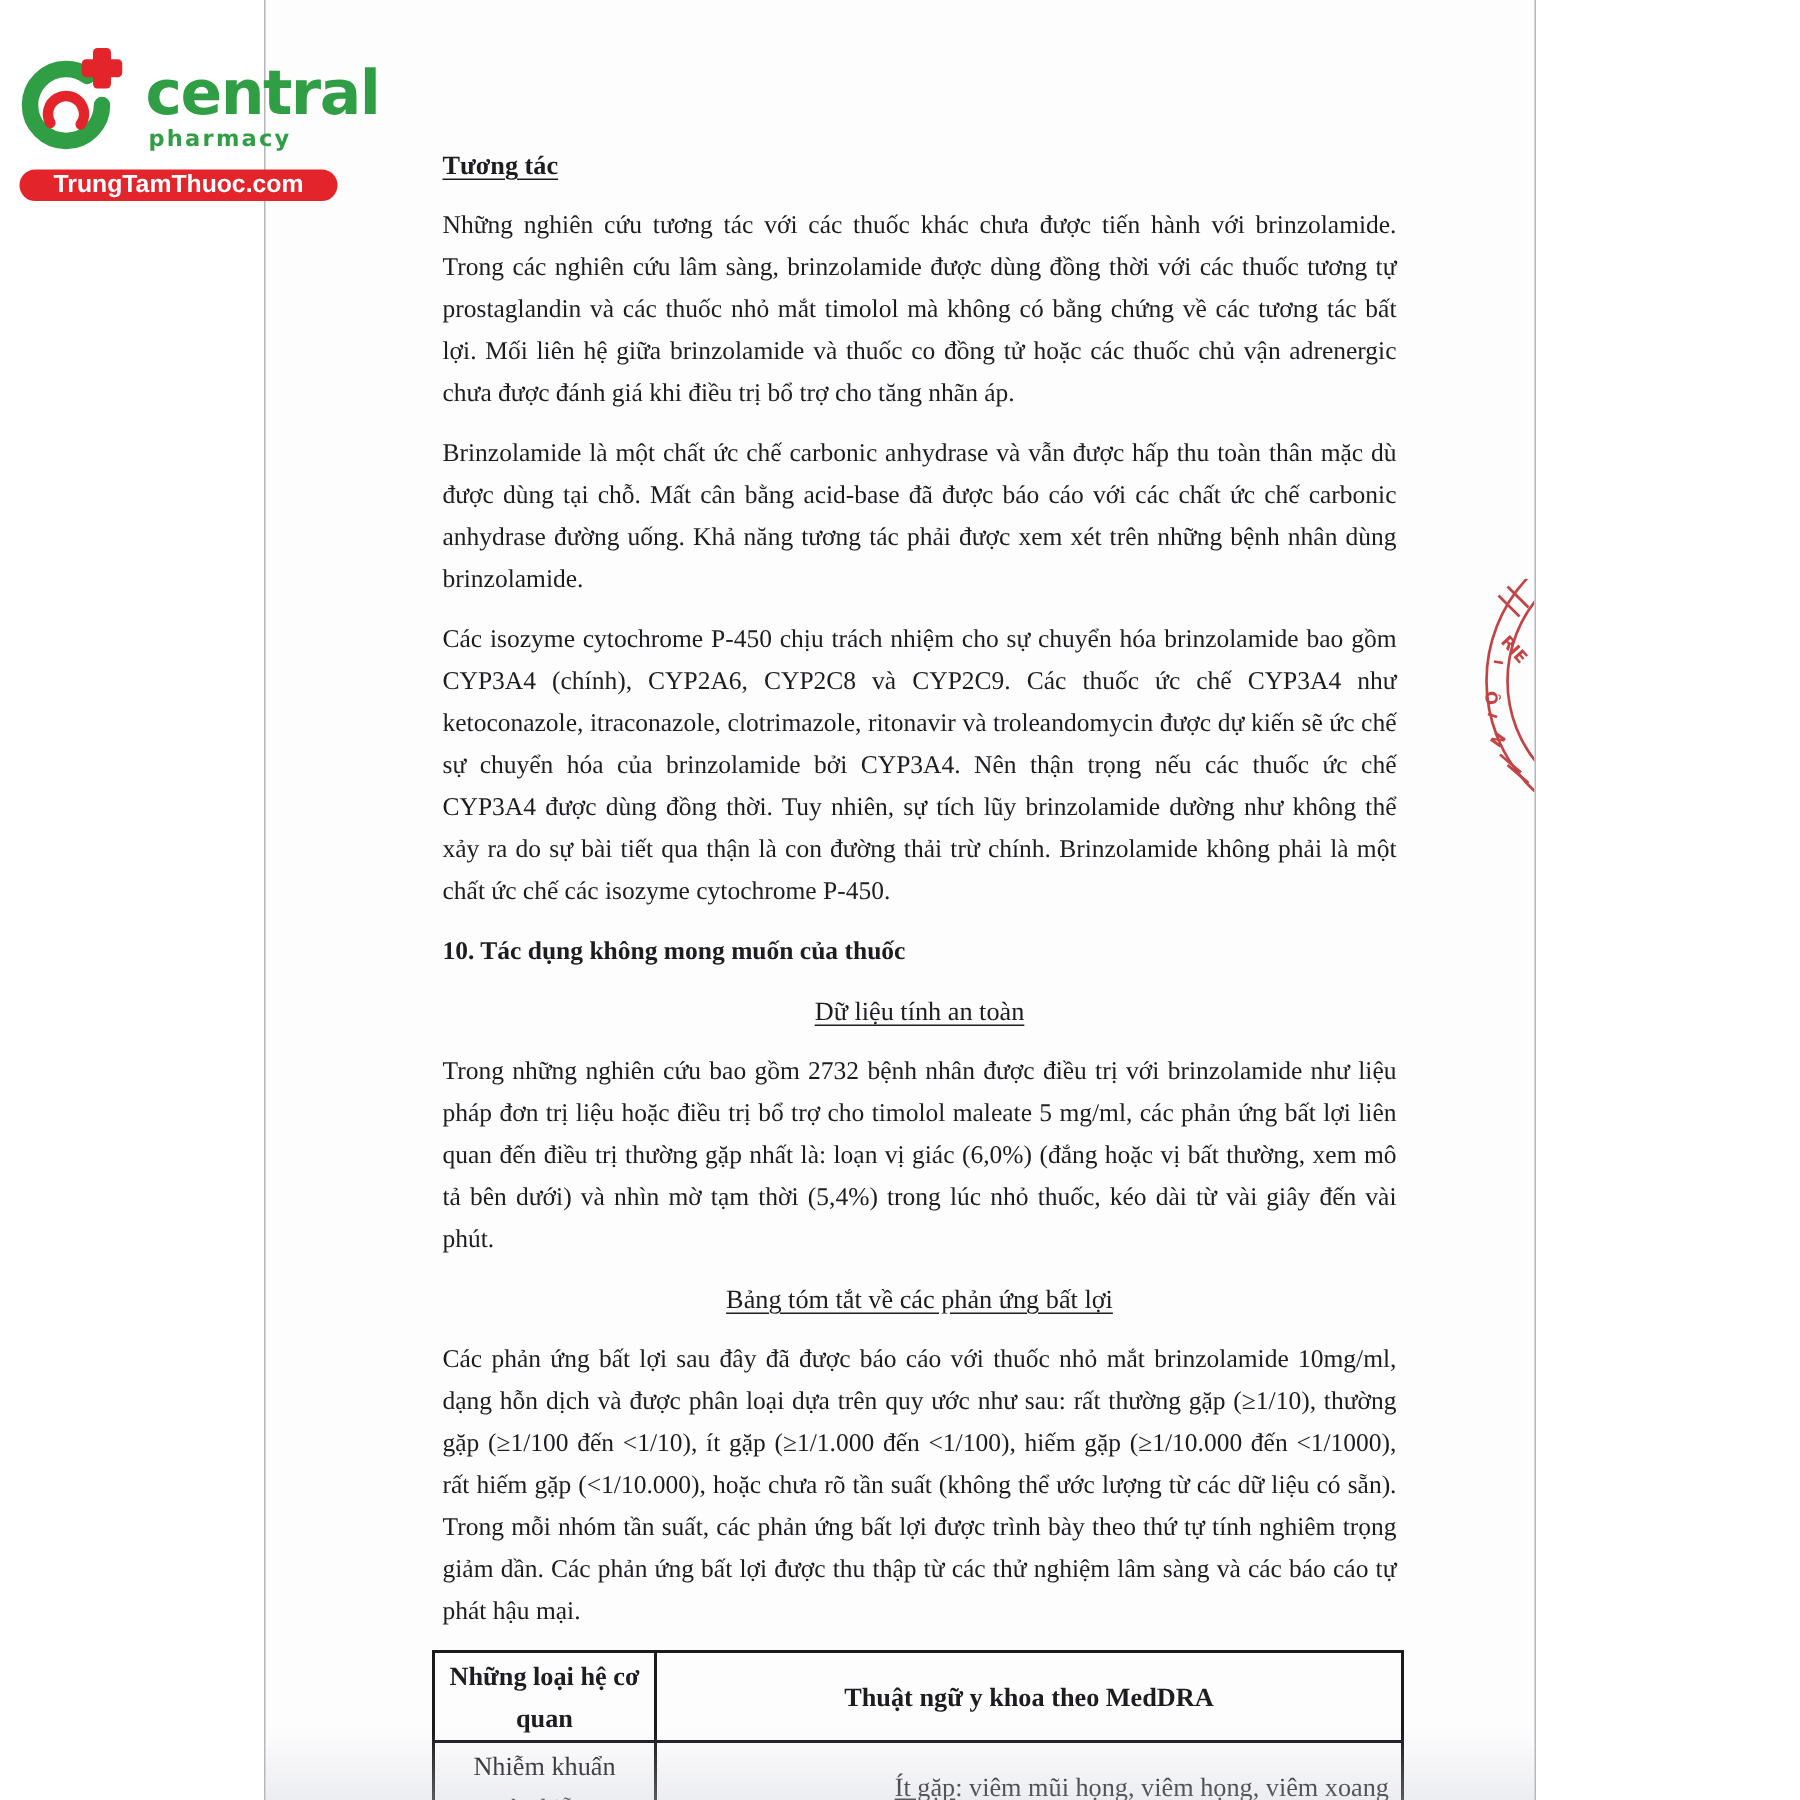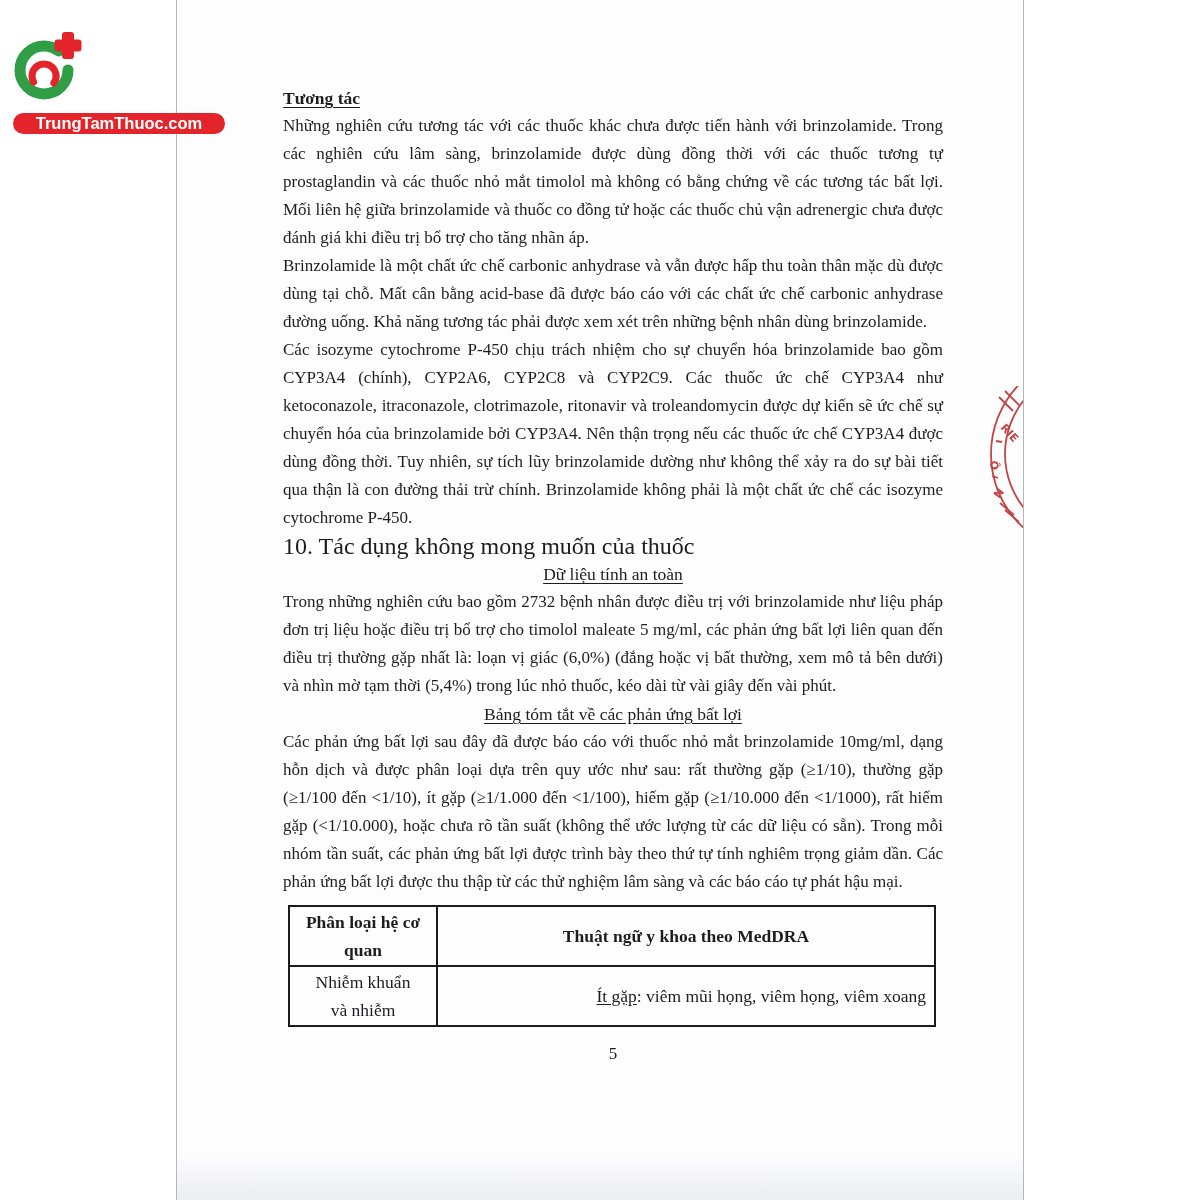--- a/index.html
+++ b/index.html
@@ -29,31 +29,31 @@
   
   .content {
     position: absolute;
     left: 106px; top: 84px;
     width: 660px;
     font-size: 17px;
     line-height: 28px;
     color: #1d1d20;
     text-align: justify;
   }
-  .content p { margin: 0; }
+  .content p { margin: 12px; }
   .h-bold-u {
     font-weight: bold;
     text-decoration: underline;
     text-underline-offset: 3px;
     font-size: 17.5px;
     text-align: left;
   }
   .h-bold {
-    font-weight: normal;
-    font-size: 24px;
+    font-weight: bold;
+    font-size: 17px;
     text-align: left;
   }
   .h-u {
     font-weight: normal;
     text-decoration: underline;
     text-underline-offset: 3px;
     font-size: 17.5px;
     text-align: center;
   }
   
@@ -144,21 +144,21 @@
     <p class="h-u">Bảng tóm tắt về các phản ứng bất lợi</p>
     <p>Các phản ứng bất lợi sau đây đã được báo cáo với thuốc nhỏ mắt brinzolamide 10mg/ml, dạng hỗn dịch và được phân loại dựa trên quy ước như sau: rất thường gặp (≥1/10), thường gặp (≥1/100 đến &lt;1/10), ít gặp (≥1/1.000 đến &lt;1/100), hiếm gặp (≥1/10.000 đến &lt;1/1000), rất hiếm gặp (&lt;1/10.000), hoặc chưa rõ tần suất (không thể ước lượng từ các dữ liệu có sẵn). Trong mỗi nhóm tần suất, các phản ứng bất lợi được trình bày theo thứ tự tính nghiêm trọng giảm dần. Các phản ứng bất lợi được thu thập từ các thử nghiệm lâm sàng và các báo cáo tự phát hậu mại.</p>
 
     <table class="adr">
       <colgroup>
           <col class="c1">
           <col>
         </colgroup>
       <tbody>
           <tr>
-        <th>Phân loại hệ cơ quan</th>
+        <th>Những loại hệ cơ quan</th>
         <th>Thuật ngữ y khoa theo MedDRA</th>
       </tr>
       <tr>
         <td class="organ">Nhiễm khuẩn và nhiễm</td>
         <td class="terms"><span class="u-inline">Ít gặp</span><span>: viêm mũi họng, viêm họng, viêm xoang</span></td>
       </tr>
     </tbody>
       </table>
 
     <div class="page-num">5</div>
@@ -188,15 +188,19 @@
 <div class="logo">
   <div class="logo-row">
     <svg class="logo-mark" width="78" height="76" viewBox="0 0 78 76">
       <circle cx="31" cy="42" r="24" fill="none" stroke="#2f9e45" stroke-width="11" stroke-dasharray="128 23" stroke-linecap="round"></circle>
       <circle cx="31" cy="48" r="12" fill="none" stroke="#e3252b" stroke-width="7" stroke-dasharray="51 24.4" stroke-linecap="round" transform="rotate(150 31 48)"></circle>
       <g fill="#e3252b">
         <rect x="49" y="4" width="12" height="27" rx="3"></rect>
         <rect x="41.5" y="11.5" width="27" height="12" rx="3"></rect>
       </g>
     </svg>
+    <div class="logo-texts">
+      <div class="logo-brand">central</div>
+      <div class="logo-sub">pharmacy</div>
+    </div>
   </div>
   <div class="logo-badge">TrungTamThuoc.com</div>
 </div>
 
 </body></html>

